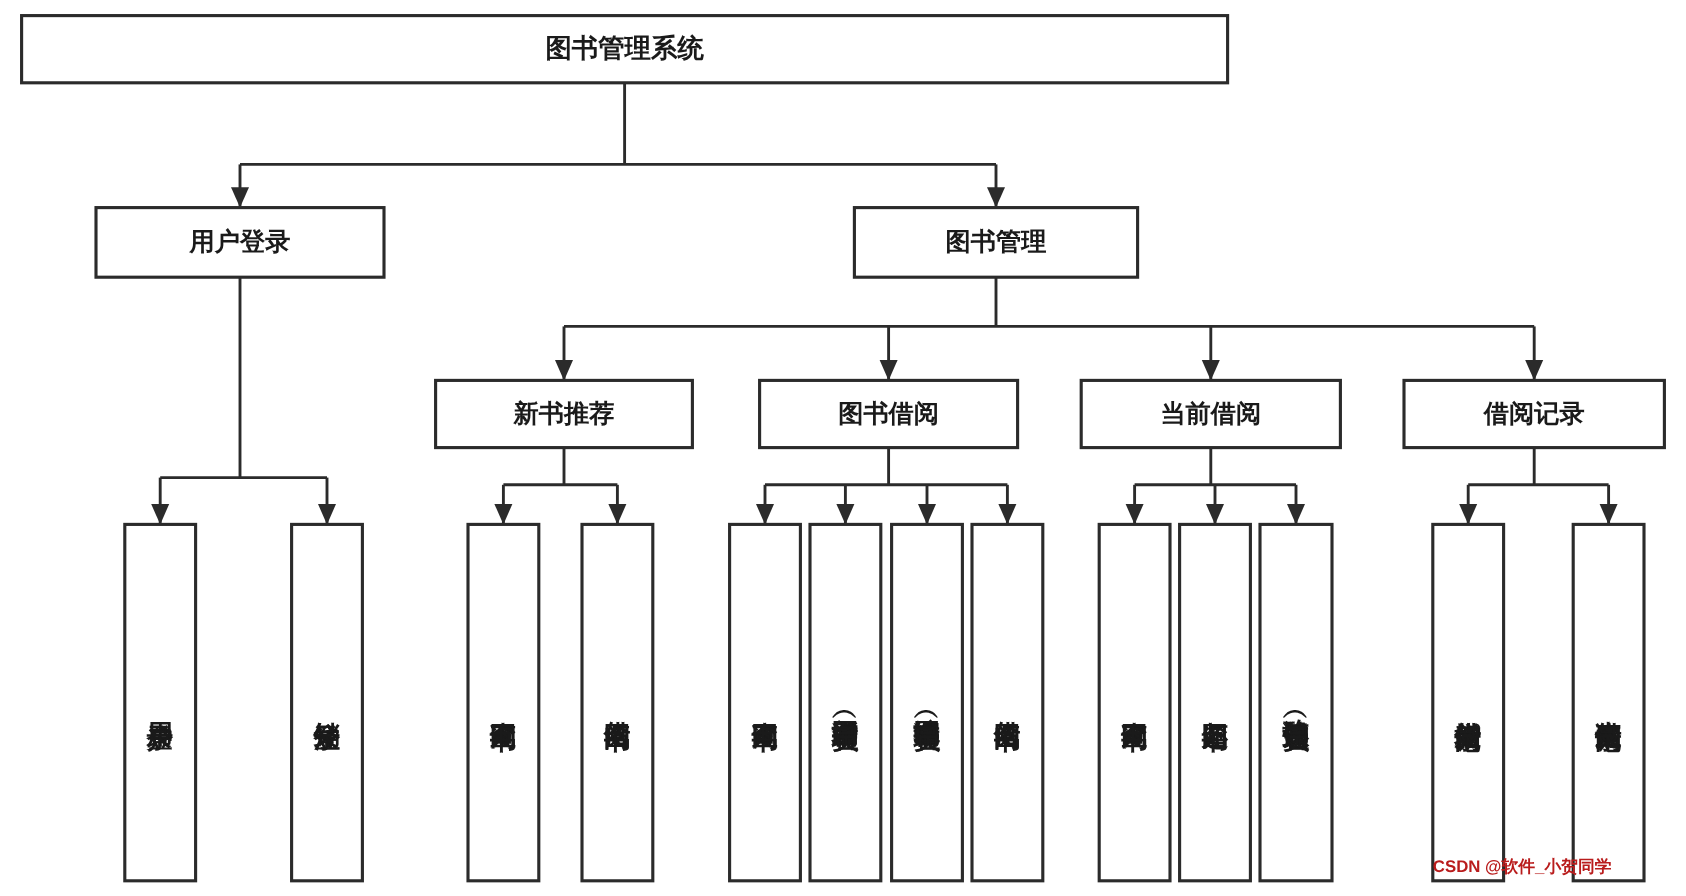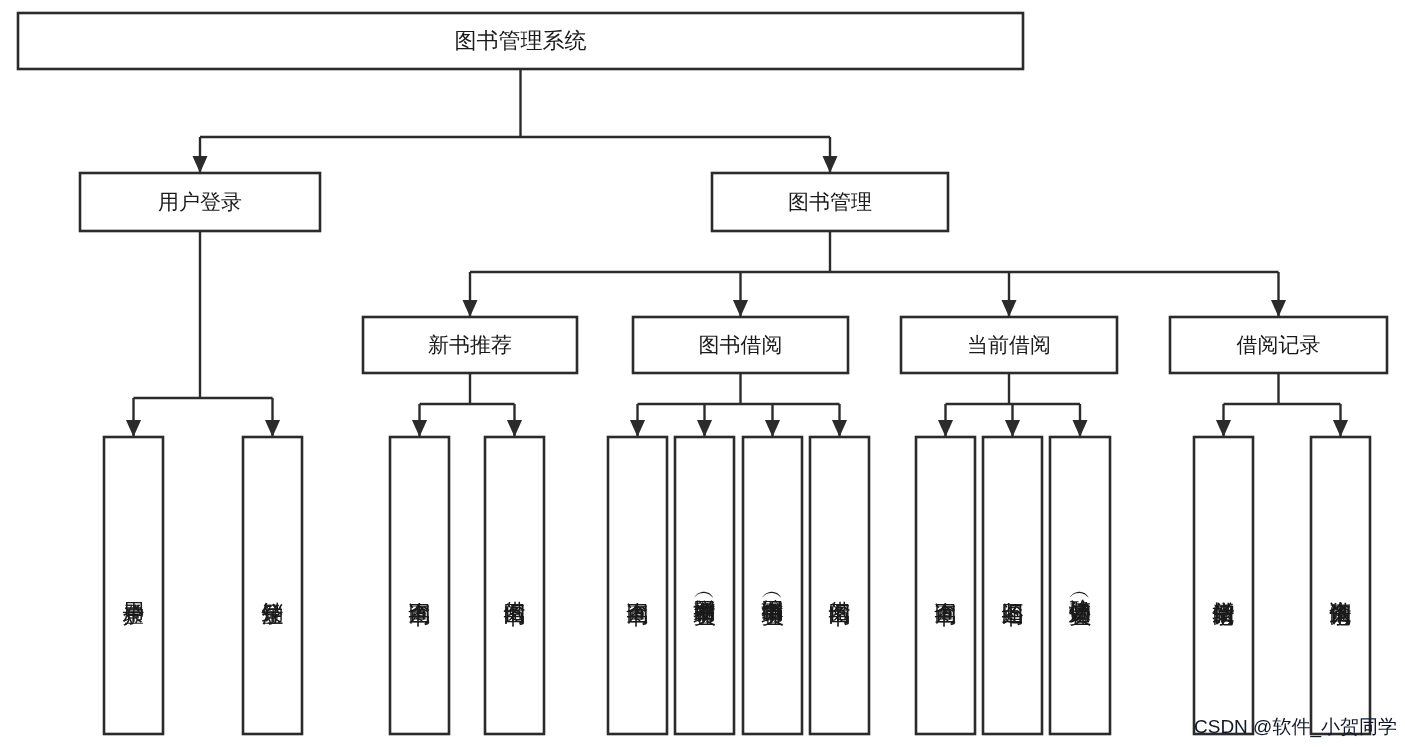--- a/index.html
+++ b/index.html
@@ -12,20 +12,21 @@
     width: 1405px;
     height: 747px;
     font-family: "Liberation Sans", "DejaVu Sans", sans-serif;
     overflow: hidden;
   }
   #diagram-root {
     position: relative;
     width: 1405px;
     height: 747px;
     background: #ffffff;
+    font-weight: bold;
   }
   svg#flow-svg {
     position: absolute;
     left: 0;
     top: 0;
     width: 1405px;
     height: 747px;
     display: block;
   }
   .node-rect {
@@ -65,23 +66,23 @@
     text-orientation: upright;
     font-family: "Liberation Sans", "DejaVu Sans", sans-serif;
     font-size: 22px;
     line-height: 1.08;
     letter-spacing: 1px;
     color: #1a1a1a;
     white-space: nowrap;
   }
   .watermark {
     position: absolute;
-    color: #0f172a;
-    font-family: "Liberation Sans", "DejaVu Sans", sans-serif;
-    font-size: 19px;
+    color: #b91c1c;
+    font-family: "Liberation Sans", "DejaVu Sans", sans-serif;
+    font-size: 14px;
     white-space: nowrap;
     user-select: none;
   }
 </style>
 </head>
 <body>
 
 <div id="diagram-root">
 
   <svg id="flow-svg" viewBox="0 0 1405 747" xmlns="http://www.w3.org/2000/svg">

